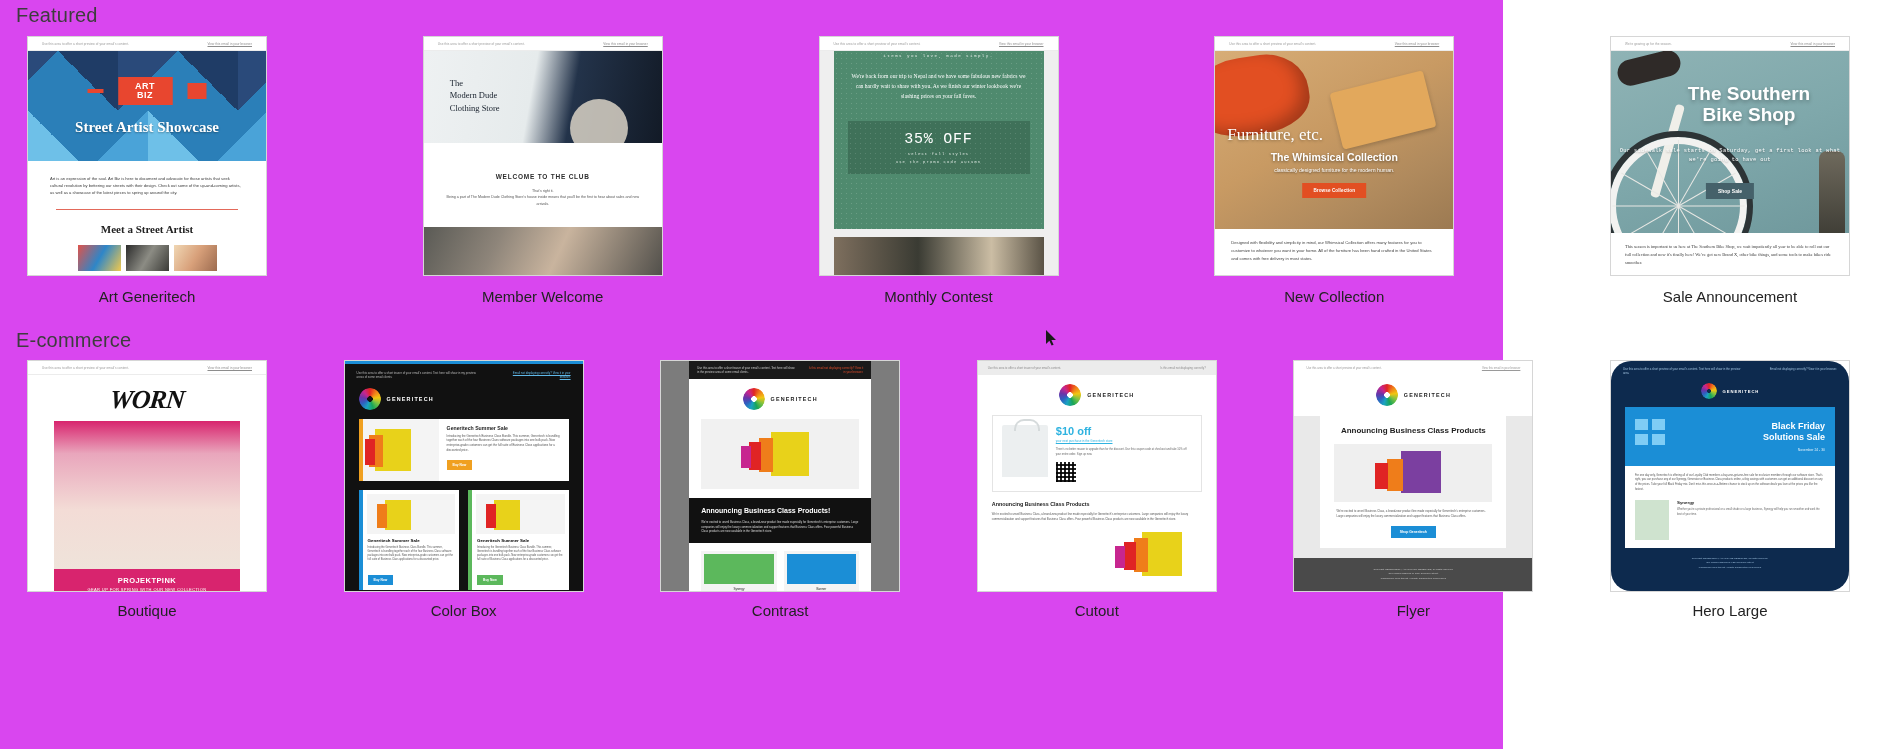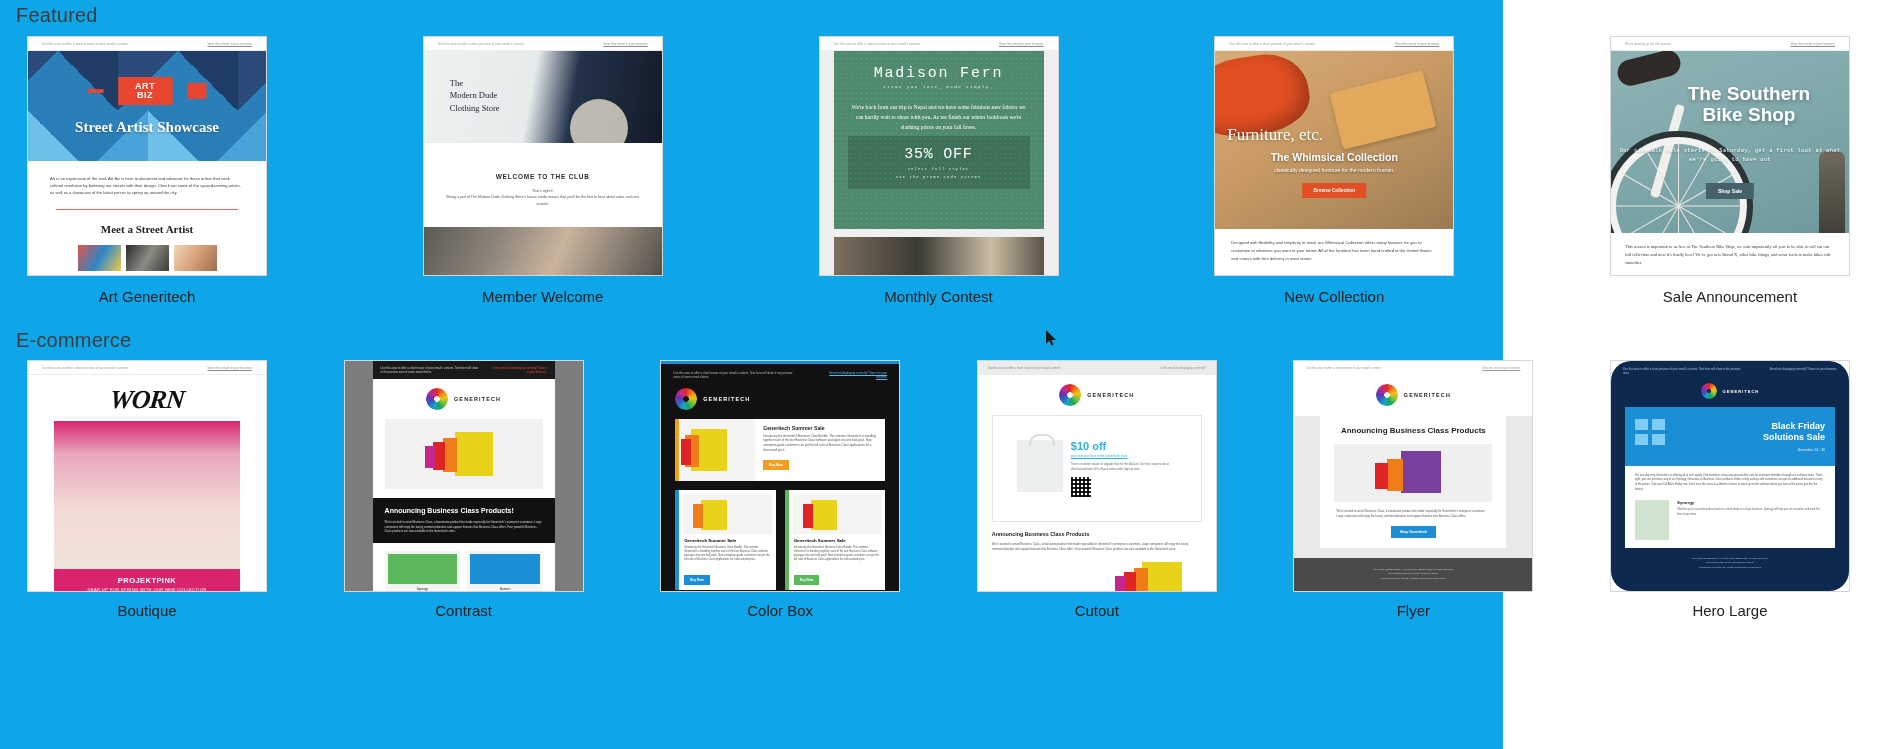--- a/index.html
+++ b/index.html
@@ -3,21 +3,21 @@
 <meta charset="utf-8">
 <style>
   * { box-sizing: border-box; }
   html, body {
     margin: 0; padding: 0;
     width: 1877px; height: 749px;
     background: #ffffff;
     font-family: "Liberation Sans", sans-serif;
     overflow: hidden;
   }
-  #root { position: relative; width: 1503px; height: 749px; background:#0ea5e9; }
+  #root { position: relative; width: 1503px; height: 749px; background:#d946ef; }
 
   .section-title {
     font-size: 20px;
     color: #3d3d3d;
     font-weight: 400;
     letter-spacing: .2px;
   }
   #featured-title { position:absolute; left:16px; top:4px; }
   #ecommerce-title { position:absolute; left:16px; top:329px; }
 
@@ -129,21 +129,21 @@
   }
   .mf-sub {
     text-align:center; color:#e3ece7; font-family:"Liberation Mono", monospace;
     font-size:4.2px; letter-spacing:.34em; margin-top:3px;
   }
   .mf-copy {
     text-align:center; color:#fff; font-family:"Liberation Serif", serif;
     font-size:5.6px; line-height:1.75; padding: 14px 16px 0;
   }
   .mf-band {
-    background:#3f7159; margin: 4px 14px 0; padding:10px 12px;
+    background:#3f7159; margin: 20px 14px 0; padding:10px 12px;
     background-image: radial-gradient(rgba(255,255,255,.14) .6px, transparent .7px);
     background-size: 5px 5px;
   }
   .mf-off { text-align:center; color:#fff; font-family:"Liberation Mono", monospace; font-size:15px; letter-spacing:.05em;}
   .mf-small { text-align:center; color:#dfe9e3; font-family:"Liberation Mono", monospace; font-size:3.8px; letter-spacing:.3em; margin-top:4px;}
   .mf-photo { height:40px; margin-top:8px; background:linear-gradient(90deg,#7e6f5e,#3a3b33 40%,#cbbda4 75%,#5a5346);}
 
   
   .nc-hero {
     height:178px; position:relative; overflow:hidden;
@@ -256,21 +256,21 @@
   .ct-img { height:70px; background:#f1f1f1; margin:9px 12px 0; display:flex; align-items:center; justify-content:center;}
   .ct-black { background:#111; color:#fff; margin-top:9px; padding:9px 12px; }
   .ct-black h3 { margin:0; font-size:7px; line-height:1.25; }
   .ct-black p { margin:4px 0 0; font-size:2.8px; line-height:1.7; color:#ddd;}
   .ct-cards { display:flex; gap:7px; padding:8px 12px 0;}
   .ct-cards > div { flex:1; height:46px; }
 
   .cu-wrap { background:#fff; height:100%; }
   .cu-pre { background:#ececec; display:flex; justify-content:space-between; padding:5px 10px; font-size:2.8px; color:#8c8c8c;}
   .cu-head { padding:9px 0 0; display:flex; justify-content:center; }
-  .cu-promo { margin:9px 14px 0; border:1px solid #e4e4e4; padding:24px; display:flex; gap:8px; align-items:flex-start;}
+  .cu-promo { margin:9px 14px 0; border:1px solid #e4e4e4; padding:9px; display:flex; gap:8px; align-items:flex-start;}
   .cu-bag { width:46px; height:52px; background:#eceff0; border-radius:2px 2px 0 0; position:relative; flex:none;}
   .cu-bag:before{ content:""; position:absolute; left:12px; top:-6px; width:22px; height:10px; border:2px solid #d5dadb; border-bottom:none; border-radius:10px 10px 0 0;}
   .cu-off { color:#2fb3e0; font-size:11px; font-weight:bold; }
   .cu-offsub { font-size:3px; color:#2fb3e0; margin-top:2px; text-decoration:underline;}
   .cu-offcopy { font-size:2.7px; color:#666; line-height:1.7; margin-top:5px;}
   .cu-qr { width:20px; height:20px; margin-top:5px;
     background:
       repeating-linear-gradient(90deg,#222 0 2px, #fff 2px 4px),
       repeating-linear-gradient(0deg,#222 0 2px, #fff 2px 4px);
     background-blend-mode: multiply;
@@ -367,21 +367,20 @@
     </div>
 
     <div class="cell">
       <div class="thumb">
         <div class="preheader">
           <span>Use this area to offer a short preview of your email's content.</span>
           <span class="vtb">View this email in your browser</span>
         </div>
         <div class="mf-wrap">
           <div class="mf-green">
-            <div class="mf-title">Madison Fern</div>
             <div class="mf-sub">items you love, made simply.</div>
             <div class="mf-copy">We're back from our trip to Nepal and we have some fabulous new fabrics we can hardly wait to share with you. As we finish our winter lookbook we're slashing prices on your fall faves.</div>
             <div class="mf-band">
               <div class="mf-off">35% OFF</div>
               <div class="mf-small">select fall styles</div>
               <div class="mf-small">use the promo code autumn</div>
             </div>
           </div>
           <div class="mf-photo"></div>
 
@@ -464,20 +463,75 @@
             <div class="l2">GEAR UP FOR SPRING WITH OUR NEW COLLECTION</div>
           </div>
         </div>
 
       </div>
       <div class="caption">Boutique</div>
     </div>
 
     <div class="cell ecom">
       <div class="thumb">
+        <div class="cb-wrap">
+          <div class="cb-pre">
+            <span style="width:56%">Use this area to offer a short teaser of your email's content. Text here will show in my preview areas of some email clients.</span>
+            <span class="r" style="width:30%;text-align:right">Email not displaying correctly? View it in your browser.</span>
+          </div>
+          <div class="cb-head">
+            <div class="gt-logo">
+              <div class="gt-star"></div>
+              <div class="gt-name" style="color:#fff">GENERITECH</div>
+            </div>
+          </div>
+          <div class="cb-card">
+            <div class="img">
+              <div style="position:absolute;left:12px;top:10px;width:36px;height:42px;background:#e8d21a;"></div>
+              <div style="position:absolute;left:6px;top:16px;width:14px;height:32px;background:#ef7d1a;"></div>
+              <div style="position:absolute;left:2px;top:20px;width:10px;height:26px;background:#e02424;"></div>
+            </div>
+            <div class="txt">
+              <h4>Generitech Summer Sale</h4>
+              <p>Introducing the Generitech Business Class Bundle. This summer, Generitech is bundling together each of the four Business Class software packages into one bulk pack. Now enterprise-grade customers can get the full suite of Business Class applications for a discounted price.</p>
+              <span class="cb-btn">Buy Now</span>
+            </div>
+          </div>
+          <div class="cb-2">
+            <div>
+              <div style="height:40px;background:#f4f4f4;position:relative;margin:4px">
+                <div style="position:absolute;left:18px;top:6px;width:26px;height:30px;background:#e8d21a;"></div>
+                <div style="position:absolute;left:10px;top:10px;width:10px;height:24px;background:#ef7d1a;"></div>
+              </div>
+              <h4 style="margin:0;padding:0 5px;font-size:4.4px">Generitech Summer Sale</h4>
+              <p style="margin:3px 0 0;padding:0 5px 5px;font-size:2.6px;color:#555;line-height:1.6">Introducing the Generitech Business Class Bundle. This summer, Generitech is bundling together each of the four Business Class software packages into one bulk pack. Now enterprise-grade customers can get the full suite of Business Class applications for a discounted price.</p>
+              <span class="cb-btn" style="margin:0 5px 5px;background:#1b8ed6">Buy Now</span>
+            </div>
+            <div>
+              <div style="height:40px;background:#f4f4f4;position:relative;margin:4px">
+                <div style="position:absolute;left:18px;top:6px;width:26px;height:30px;background:#e8d21a;"></div>
+                <div style="position:absolute;left:10px;top:10px;width:10px;height:24px;background:#e02424;"></div>
+              </div>
+              <h4 style="margin:0;padding:0 5px;font-size:4.4px">Generitech Summer Sale</h4>
+              <p style="margin:3px 0 0;padding:0 5px 5px;font-size:2.6px;color:#555;line-height:1.6">Introducing the Generitech Business Class Bundle. This summer, Generitech is bundling together each of the four Business Class software packages into one bulk pack. Now enterprise-grade customers can get the full suite of Business Class applications for a discounted price.</p>
+              <span class="cb-btn" style="margin:0 5px 5px;background:#5cb85c">Buy Now</span>
+            </div>
+          </div>
+          <div class="cb-black">
+            
+            
+          </div>
+
+        </div>
+      </div>
+      <div class="caption">Color Box</div>
+    </div>
+
+    <div class="cell ecom">
+      <div class="thumb">
         <div class="ct-wrap">
           <div class="ct-inner">
             <div class="ct-pre">
               <span style="width:60%">Use this area to offer a short teaser of your email's content. Text here will show in the preview area of some email clients.</span>
               <span class="warn" style="width:34%;text-align:right">Is this email not displaying correctly? View it in your browser.</span>
             </div>
             <div class="ct-head">
               <div class="gt-logo">
                 <div class="gt-star"></div>
                 <div class="gt-name" style="color:#222">GENERITECH</div>
@@ -502,75 +556,20 @@
               </div>
               <div style="background:#f4f4f4">
                 <div style="height:30px;background:#1b8ed6;margin:3px"></div>
                 <div style="font-size:3px;text-align:center;color:#222">Banner</div>
               </div>
             </div>
           </div>
         </div>
       </div>
       <div class="caption">Contrast</div>
-    </div>
-
-    <div class="cell ecom">
-      <div class="thumb">
-        <div class="cb-wrap">
-          <div class="cb-pre">
-            <span style="width:56%">Use this area to offer a short teaser of your email's content. Text here will show in my preview areas of some email clients.</span>
-            <span class="r" style="width:30%;text-align:right">Email not displaying correctly? View it in your browser.</span>
-          </div>
-          <div class="cb-head">
-            <div class="gt-logo">
-              <div class="gt-star"></div>
-              <div class="gt-name" style="color:#fff">GENERITECH</div>
-            </div>
-          </div>
-          <div class="cb-card">
-            <div class="img">
-              <div style="position:absolute;left:12px;top:10px;width:36px;height:42px;background:#e8d21a;"></div>
-              <div style="position:absolute;left:6px;top:16px;width:14px;height:32px;background:#ef7d1a;"></div>
-              <div style="position:absolute;left:2px;top:20px;width:10px;height:26px;background:#e02424;"></div>
-            </div>
-            <div class="txt">
-              <h4>Generitech Summer Sale</h4>
-              <p>Introducing the Generitech Business Class Bundle. This summer, Generitech is bundling together each of the four Business Class software packages into one bulk pack. Now enterprise-grade customers can get the full suite of Business Class applications for a discounted price.</p>
-              <span class="cb-btn">Buy Now</span>
-            </div>
-          </div>
-          <div class="cb-2">
-            <div>
-              <div style="height:40px;background:#f4f4f4;position:relative;margin:4px">
-                <div style="position:absolute;left:18px;top:6px;width:26px;height:30px;background:#e8d21a;"></div>
-                <div style="position:absolute;left:10px;top:10px;width:10px;height:24px;background:#ef7d1a;"></div>
-              </div>
-              <h4 style="margin:0;padding:0 5px;font-size:4.4px">Generitech Summer Sale</h4>
-              <p style="margin:3px 0 0;padding:0 5px 5px;font-size:2.6px;color:#555;line-height:1.6">Introducing the Generitech Business Class Bundle. This summer, Generitech is bundling together each of the four Business Class software packages into one bulk pack. Now enterprise-grade customers can get the full suite of Business Class applications for a discounted price.</p>
-              <span class="cb-btn" style="margin:0 5px 5px;background:#1b8ed6">Buy Now</span>
-            </div>
-            <div>
-              <div style="height:40px;background:#f4f4f4;position:relative;margin:4px">
-                <div style="position:absolute;left:18px;top:6px;width:26px;height:30px;background:#e8d21a;"></div>
-                <div style="position:absolute;left:10px;top:10px;width:10px;height:24px;background:#e02424;"></div>
-              </div>
-              <h4 style="margin:0;padding:0 5px;font-size:4.4px">Generitech Summer Sale</h4>
-              <p style="margin:3px 0 0;padding:0 5px 5px;font-size:2.6px;color:#555;line-height:1.6">Introducing the Generitech Business Class Bundle. This summer, Generitech is bundling together each of the four Business Class software packages into one bulk pack. Now enterprise-grade customers can get the full suite of Business Class applications for a discounted price.</p>
-              <span class="cb-btn" style="margin:0 5px 5px;background:#5cb85c">Buy Now</span>
-            </div>
-          </div>
-          <div class="cb-black">
-            
-            
-          </div>
-
-        </div>
-      </div>
-      <div class="caption">Color Box</div>
     </div>
 
     <div class="cell ecom">
       <div class="thumb">
         <div class="cu-wrap">
           <div class="cu-pre">
             <span style="width:58%">Use this area to offer a short teaser of your email's content.</span>
             <span style="width:36%;text-align:right">Is this email not displaying correctly?</span>
           </div>
           <div class="cu-head">

